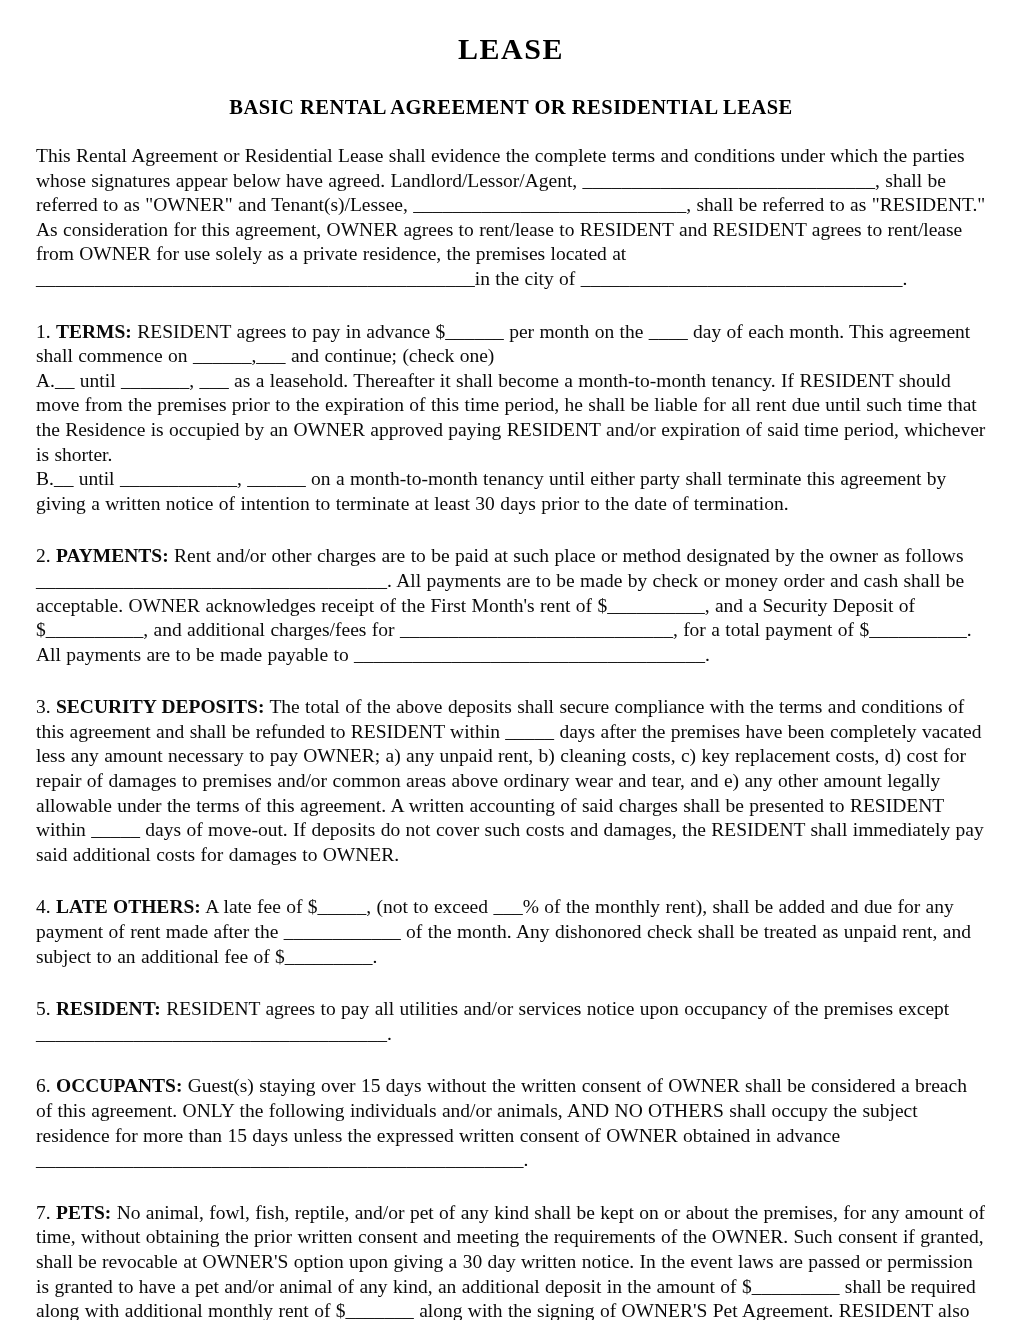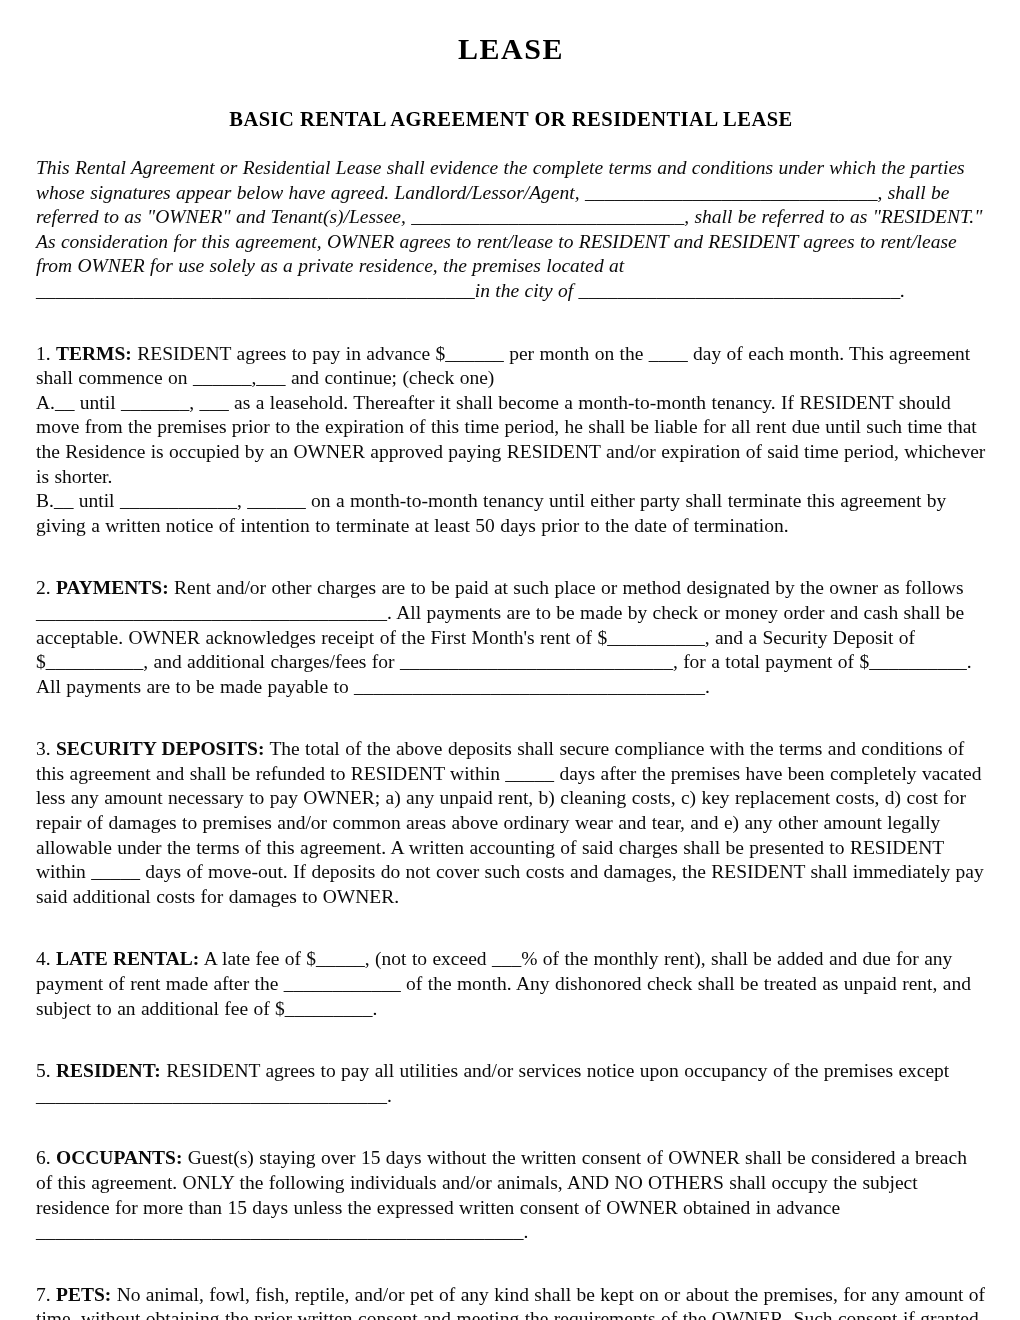--- a/index.html
+++ b/index.html
@@ -19,72 +19,71 @@
   }
   .doc-title {
     margin: 8px 0 0 0;
     text-align: center;
     font-size: 30px;
     font-weight: bold;
     letter-spacing: 1.5px;
     color: #000000;
   }
   .doc-subtitle {
-    margin: 42px 0 0 0;
+    margin: 30px 0 0 0;
     text-align: center;
     font-size: 20.5px;
     font-weight: bold;
     letter-spacing: 0.5px;
     color: #000000;
   }
   .para {
     margin: 0;
     font-size: 19.5px;
     line-height: 24.6px;
     text-align: left;
     word-spacing: 0.5px;
   }
   .intro {
     margin-top: 25px;
-    font-style: italic;
   }
   .section {
-    margin-top: 38px;
+    margin-top: 28px;
   }
   .section-heading {
     font-weight: bold;
   }
 </style>
 </head>
 <body>
 
 <div class="page">
 
   <h1 class="doc-title">LEASE</h1>
 
   <h2 class="doc-subtitle">BASIC RENTAL AGREEMENT OR RESIDENTIAL LEASE</h2>
 
   <p class="para intro">This Rental Agreement or Residential Lease shall evidence the complete terms and conditions under which the parties whose signatures appear below have agreed. Landlord/Lessor/Agent, ______________________________, shall be referred to as "OWNER" and Tenant(s)/Lessee, ____________________________, shall be referred to as "RESIDENT." As consideration for this agreement, OWNER agrees to rent/lease to RESIDENT and RESIDENT agrees to rent/lease from OWNER for use solely as a private residence, the premises located at _____________________________________________in the city of _________________________________.</p>
 
   <div class="section">
     <p class="para"><span>1.</span> <span class="section-heading">TERMS:</span> <span>RESIDENT agrees to pay in advance $______ per month on the ____ day of each month. This agreement shall commence on ______,___ and continue; (check one)</span></p>
     <p class="para">A.__ until _______, ___ as a leasehold. Thereafter it shall become a month-to-month tenancy. If RESIDENT should move from the premises prior to the expiration of this time period, he shall be liable for all rent due until such time that the Residence is occupied by an OWNER approved paying RESIDENT and/or expiration of said time period, whichever is shorter.</p>
-    <p class="para">B.__ until ____________, ______ on a month-to-month tenancy until either party shall terminate this agreement by giving a written notice of intention to terminate at least 50 days prior to the date of termination.</p>
+    <p class="para">B.__ until ____________, ______ on a month-to-month tenancy until either party shall terminate this agreement by giving a written notice of intention to terminate at least 30 days prior to the date of termination.</p>
   </div>
 
   <div class="section">
     <p class="para"><span>2.</span> <span class="section-heading">PAYMENTS:</span> <span>Rent and/or other charges are to be paid at such place or method designated by the owner as follows ____________________________________. All payments are to be made by check or money order and cash shall be acceptable. OWNER acknowledges receipt of the First Month's rent of $__________, and a Security Deposit of $__________, and additional charges/fees for ____________________________, for a total payment of $__________. All payments are to be made payable to ____________________________________.</span></p>
   </div>
 
   <div class="section">
     <p class="para"><span>3.</span> <span class="section-heading">SECURITY DEPOSITS:</span> <span>The total of the above deposits shall secure compliance with the terms and conditions of this agreement and shall be refunded to RESIDENT within _____ days after the premises have been completely vacated less any amount necessary to pay OWNER; a) any unpaid rent, b) cleaning costs, c) key replacement costs, d) cost for repair of damages to premises and/or common areas above ordinary wear and tear, and e) any other amount legally allowable under the terms of this agreement. A written accounting of said charges shall be presented to RESIDENT within _____ days of move-out. If deposits do not cover such costs and damages, the RESIDENT shall immediately pay said additional costs for damages to OWNER.</span></p>
   </div>
 
   <div class="section">
-    <p class="para"><span>4.</span> <span class="section-heading">LATE RENTAL:</span> <span>A late fee of $_____, (not to exceed ___% of the monthly rent), shall be added and due for any payment of rent made after the ____________ of the month. Any dishonored check shall be treated as unpaid rent, and subject to an additional fee of $_________.</span></p>
+    <p class="para"><span>4.</span> <span class="section-heading">LATE OTHERS:</span> <span>A late fee of $_____, (not to exceed ___% of the monthly rent), shall be added and due for any payment of rent made after the ____________ of the month. Any dishonored check shall be treated as unpaid rent, and subject to an additional fee of $_________.</span></p>
   </div>
 
   <div class="section">
     <p class="para"><span>5.</span> <span class="section-heading">RESIDENT:</span> <span>RESIDENT agrees to pay all utilities and/or services notice upon occupancy of the premises except ____________________________________.</span></p>
   </div>
 
   <div class="section">
     <p class="para"><span>6.</span> <span class="section-heading">OCCUPANTS:</span> <span>Guest(s) staying over 15 days without the written consent of OWNER shall be considered a breach of this agreement. ONLY the following individuals and/or animals, AND NO OTHERS shall occupy the subject residence for more than 15 days unless the expressed written consent of OWNER obtained in advance __________________________________________________.</span></p>
   </div>
 

